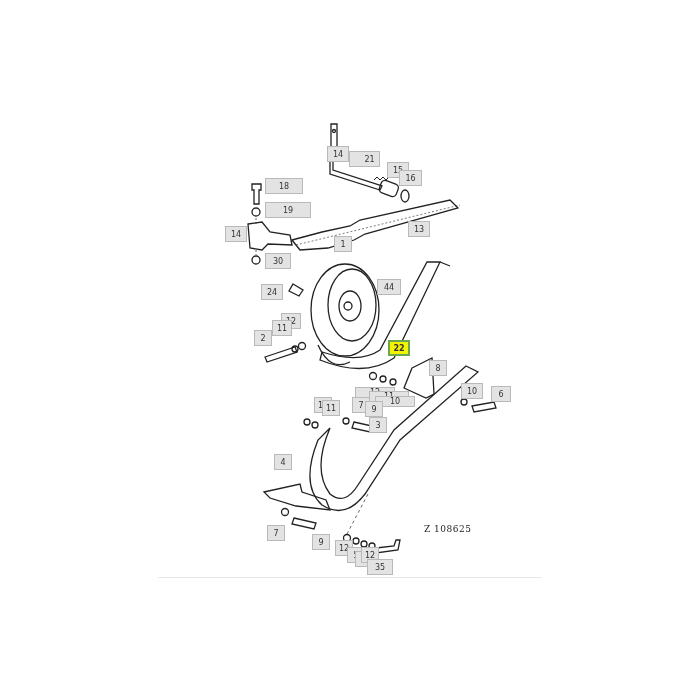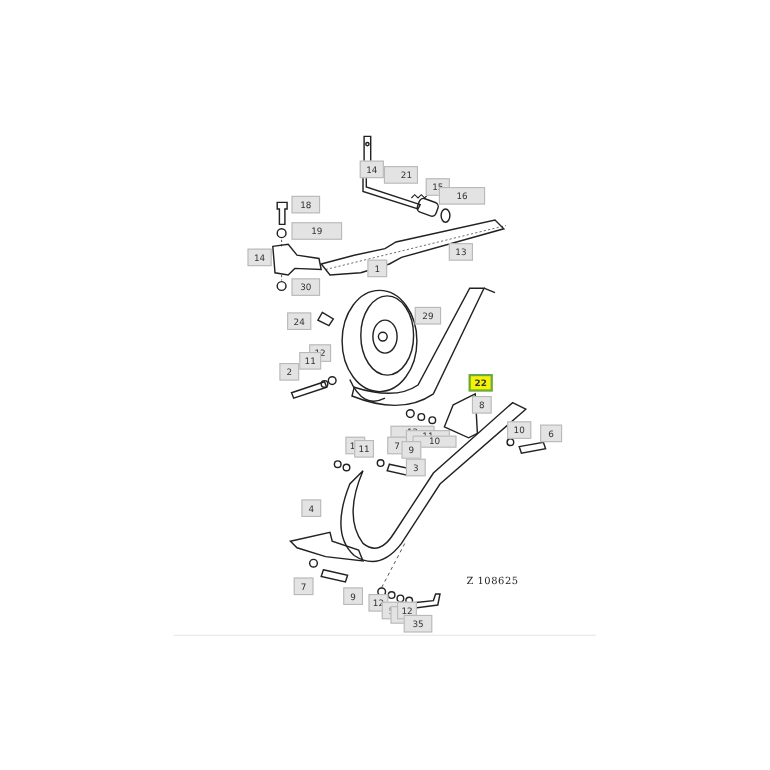--- a/index.html
+++ b/index.html
@@ -87,33 +87,33 @@
   </svg>
 
   <div class="baseline"></div>
   <div class="ref">Z 108625</div>
 </div>
 
 <div id="callouts">
     <div class="callout" style="left: 327px; top: 146px; width: 22px;">14</div>
     <div class="callout" style="left: 349px; top: 151px; width: 31px; padding-left: 12px;">21</div>
     <div class="callout" style="left: 387px; top: 162px; width: 22px;">15</div>
-    <div class="callout" style="left: 399px; top: 170px; width: 42px;">16</div>
-    <div class="callout" style="left: 265px; top: 178px; width: 26px;">18</div>
+    <div class="callout" style="left: 399px; top: 170px; width: 23px;">16</div>
+    <div class="callout" style="left: 265px; top: 178px; width: 38px;">18</div>
     <div class="callout" style="left: 265px; top: 202px; width: 46px;">19</div>
     <div class="callout" style="left: 225px; top: 226px; width: 22px;">14</div>
     <div class="callout" style="left: 408px; top: 221px; width: 22px;">13</div>
     <div class="callout" style="left: 334px; top: 236px; width: 18px;">1</div>
     <div class="callout" style="left: 265px; top: 253px; width: 26px;">30</div>
     <div class="callout" style="left: 261px; top: 284px; width: 22px;">24</div>
-    <div class="callout" style="left: 377px; top: 279px; width: 24px;">29</div>
+    <div class="callout" style="left: 377px; top: 279px; width: 24px;">44</div>
     <div class="callout" style="left: 281px; top: 313px; width: 20px;">12</div>
     <div class="callout" style="left: 272px; top: 320px; width: 20px;">11</div>
     <div class="callout" style="left: 254px; top: 330px; width: 18px;">2</div>
-    <div class="callout highlight" style="left: 388px; top: 340px; width: 22px; margin-left: 38px;">22</div>
+    <div class="callout highlight" style="left: 388px; top: 340px; width: 22px;">22</div>
     <div class="callout" style="left: 429px; top: 360px; width: 18px;">8</div>
     <div class="callout wide" style="left: 355px; top: 387px; width: 40px;">12</div>
     <div class="callout wide" style="left: 369px; top: 391px; width: 40px;">11</div>
     <div class="callout wide" style="left: 375px; top: 396px; width: 40px;">10</div>
     <div class="callout" style="left: 461px; top: 383px; width: 22px;">10</div>
     <div class="callout" style="left: 491px; top: 386px; width: 20px;">6</div>
     <div class="callout" style="left: 314px; top: 397px; width: 14px;">12</div>
     <div class="callout" style="left: 322px; top: 400px; width: 14px;">11</div>
     <div class="callout" style="left: 352px; top: 397px; width: 16px;">7</div>
     <div class="callout" style="left: 365px; top: 401px; width: 16px;">9</div>

